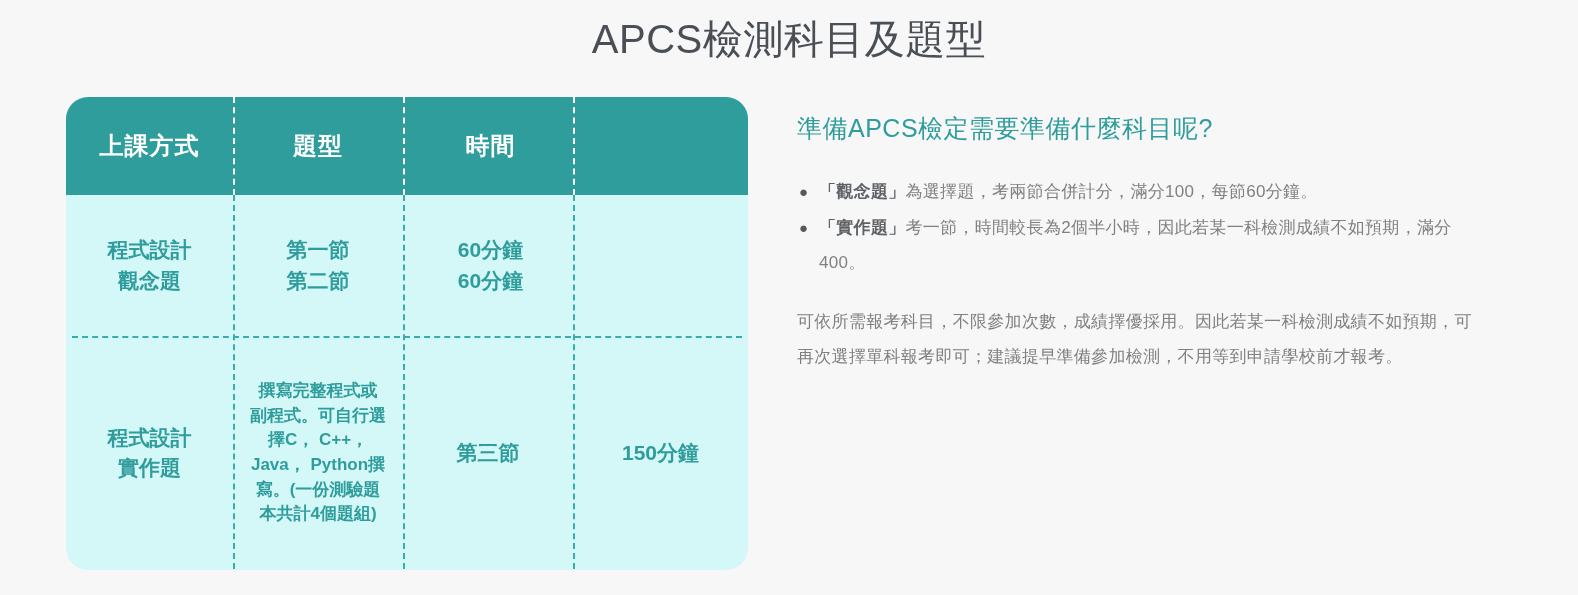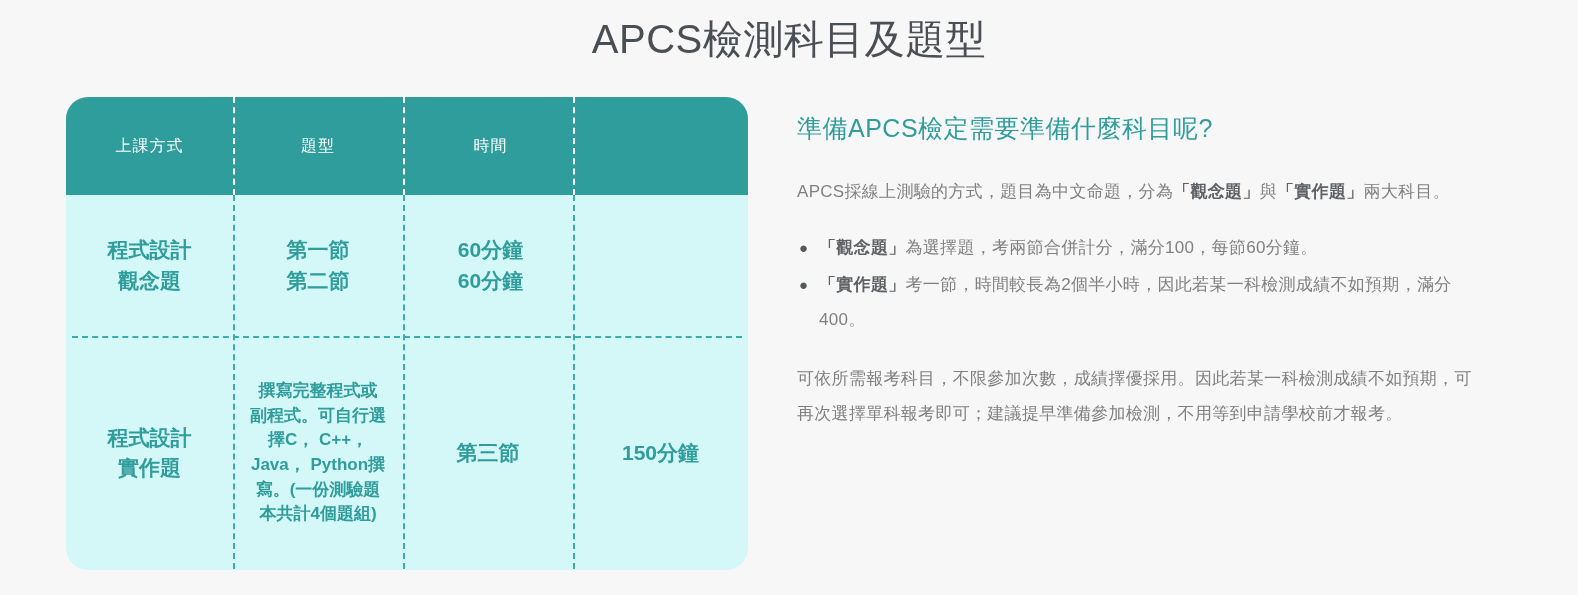--- a/index.html
+++ b/index.html
@@ -46,22 +46,22 @@
     height: 98px;
     background: #2f9d9b;
     display: flex;
     align-items: center;
     position: relative;
   }
   .table-header .th {
     flex: 0 0 auto;
     text-align: center;
     color: #ffffff;
-    font-size: 16px;
-    font-weight: normal;
+    font-size: 24px;
+    font-weight: bold;
     letter-spacing: 1px;
   }
   .col1 { width: 167px; }
   .col2 { width: 170px; }
   .col3 { width: 170px; }
   .col4 { width: 175px; }
 
   .table-body {
     position: relative;
     height: 374px;
@@ -197,21 +197,20 @@
     <span class="vline-body v2"></span>
     <span class="vline-body v3"></span>
     <span class="hline"></span>
   </div>
 </div>
 
 <div class="text-col">
 
   <h2 class="sub-head">準備APCS檢定需要準備什麼科目呢?</h2>
 
-  <p class="para"><span>APCS採線上測驗的方式，題目為中文命題，分為</span><b>「觀念題」</b><span>與</span><b>「實作題」</b><span>兩大科目。</span></p>
 
   <ul class="bullets">
     <li><span class="dot">●</span><b>「觀念題」</b><span>為選擇題，考兩節合併計分，滿分100，每節60分鐘。</span></li>
     <li><span class="dot">●</span><b>「實作題」</b><span>考一節，時間較長為2個半小時，因此若某一科檢測成績不如預期，滿分400。</span></li>
   </ul>
 
   <p class="para para-last">可依所需報考科目，不限參加次數，成績擇優採用。因此若某一科檢測成績不如預期，可再次選擇單科報考即可；建議提早準備參加檢測，不用等到申請學校前才報考。</p>
 </div>
 
 </body></html>

